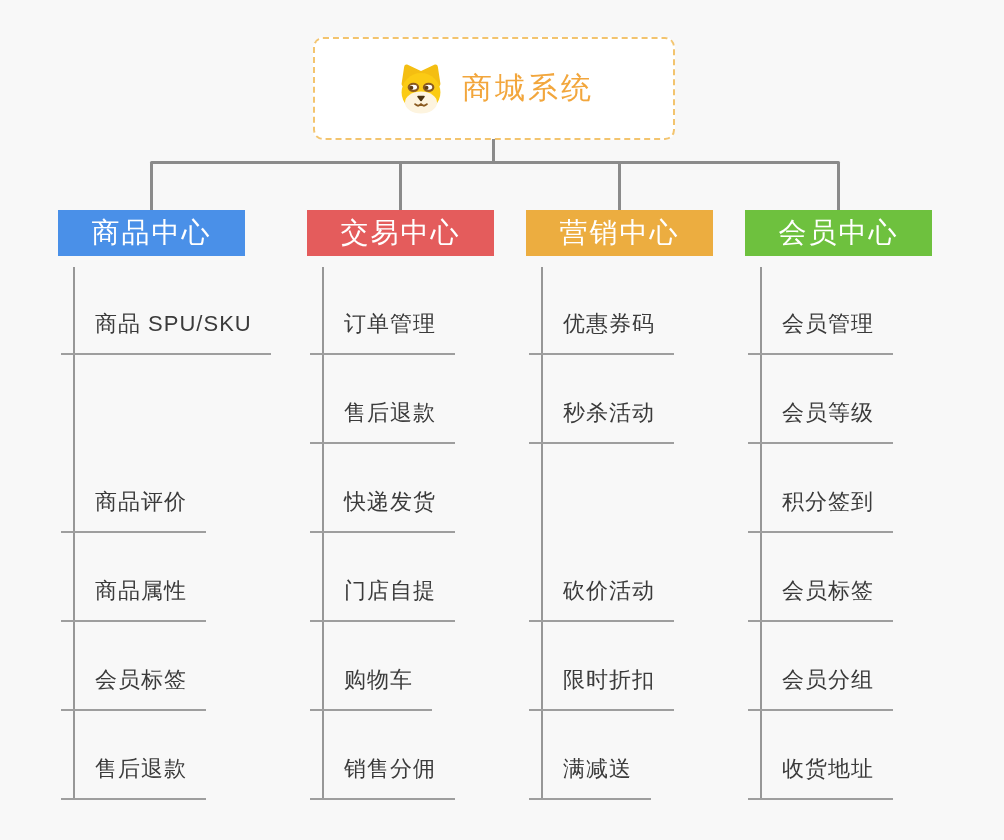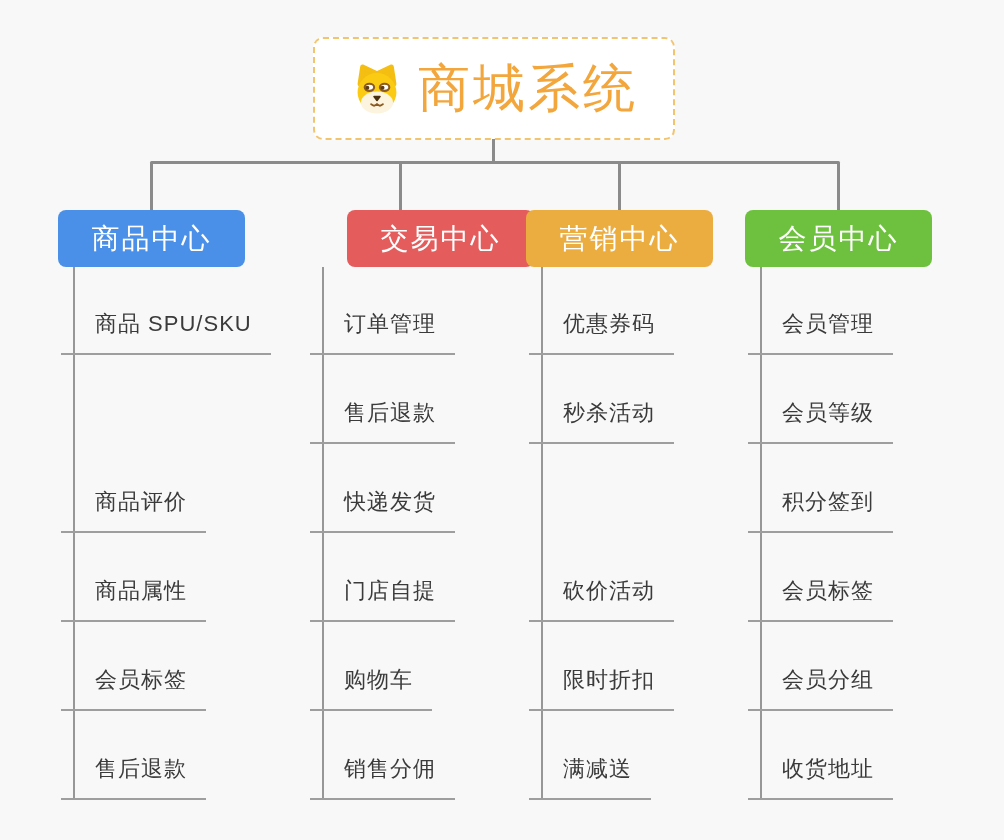--- a/index.html
+++ b/index.html
@@ -3,35 +3,35 @@
 <meta charset="utf-8">
 <style>
   html,body{margin:0;padding:0;}
   body{font-family:"Liberation Sans","DejaVu Sans",sans-serif;}
   .canvas{position:relative;width:1004px;height:840px;background:#f8f8f8;overflow:hidden;}
 
   
   .root{position:absolute;left:313px;top:37px;width:362px;height:103px;box-sizing:border-box;
         background:#ffffff;border:2px dashed #f3c46e;border-radius:10px;
         display:flex;align-items:center;justify-content:center;gap:14px;cursor:default;}
-  .root-title{font-size:52px;letter-spacing:3px;color:#f2a63c;white-space:nowrap;}
+  .root-title{font-size:30px;letter-spacing:3px;color:#f2a63c;white-space:nowrap;}
   .doge{display:flex;align-items:center;}
 
   
   .line{position:absolute;background:#8b8b8b;}
   .stub{left:492px;top:139px;width:3px;height:23px;}
   .rail{left:150px;top:161px;width:690px;height:3px;border-radius:2px;}
   .drop{top:163px;width:3px;height:47px;}
   .d1{left:150px}.d2{left:399px}.d3{left:618px}.d4{left:837px}
 
   
   .col{position:absolute;top:210px;width:250px;height:612px;}
   .col1{left:58px}.col2{left:307px}.col3{left:526px}.col4{left:745px}
 
-  .bnode{position:absolute;left:0;top:0;width:187px;height:57px;border-radius:8px;
+  .bnode{position:absolute;left:0;top:0;width:187px;height:46px;border-radius:0;
          display:flex;align-items:center;justify-content:center;cursor:pointer;}
   .bnode span{color:#ffffff;font-size:28px;letter-spacing:2px;white-space:nowrap;}
 
   .trunk{position:absolute;left:15px;top:57px;width:2px;height:533px;background:#979797;}
 
   .leaf{position:absolute;left:3px;box-sizing:border-box;height:42px;
         border-bottom:2px solid #9e9e9e;padding:0 19px 0 34px;
         display:flex;white-space:nowrap;cursor:pointer;}
   .leaf span{font-size:22px;letter-spacing:1px;color:#3b3b3b;line-height:1;padding-bottom:7px;}
   .i0{top:103px}.i1{top:192px}.i2{top:281px}.i3{top:370px}.i4{top:459px}.i5{top:548px}
@@ -82,21 +82,21 @@
       </div>
     <div class="leaf i4">
         <span>会员标签</span>
       </div>
     <div class="leaf i5">
         <span>售后退款</span>
       </div>
   </div>
 
   <div class="col col2">
-    <div class="bnode" style="background-color: rgb(228, 92, 92); margin-left: 40px;">
+    <div class="bnode" style="background-color: rgb(228, 92, 92);">
       <span>交易中心</span>
     </div>
     <div class="trunk"></div>
     <div class="leaf i0">
         <span>订单管理</span>
       </div>
     <div class="leaf i1">
         <span>售后退款</span>
       </div>
     <div class="leaf i2">

